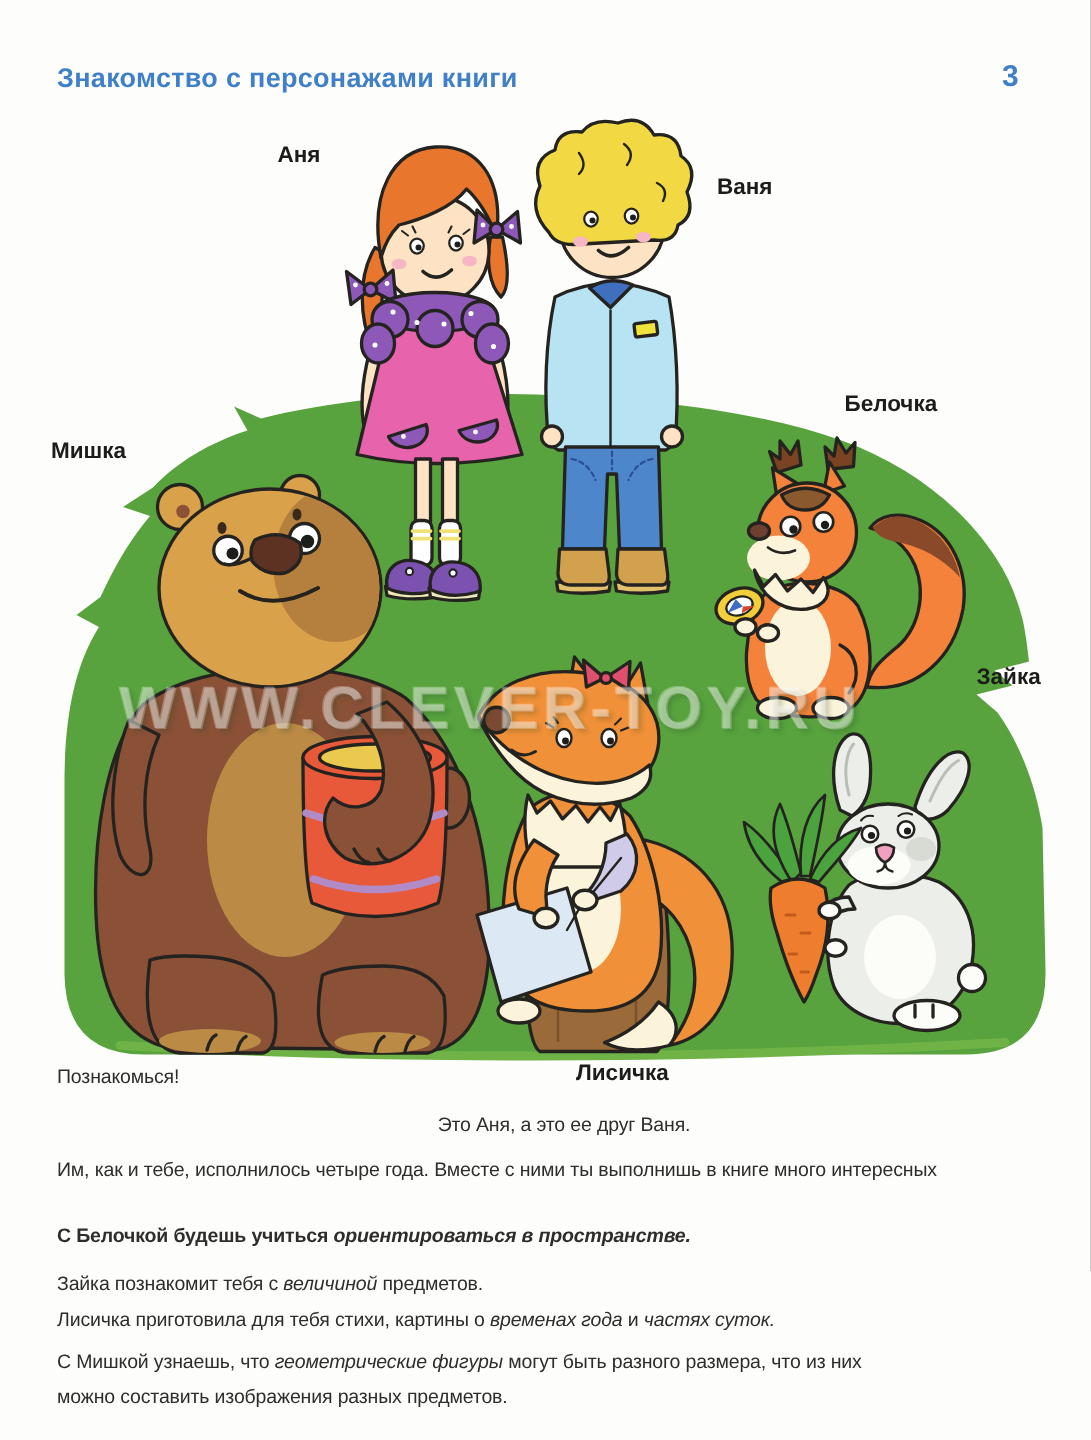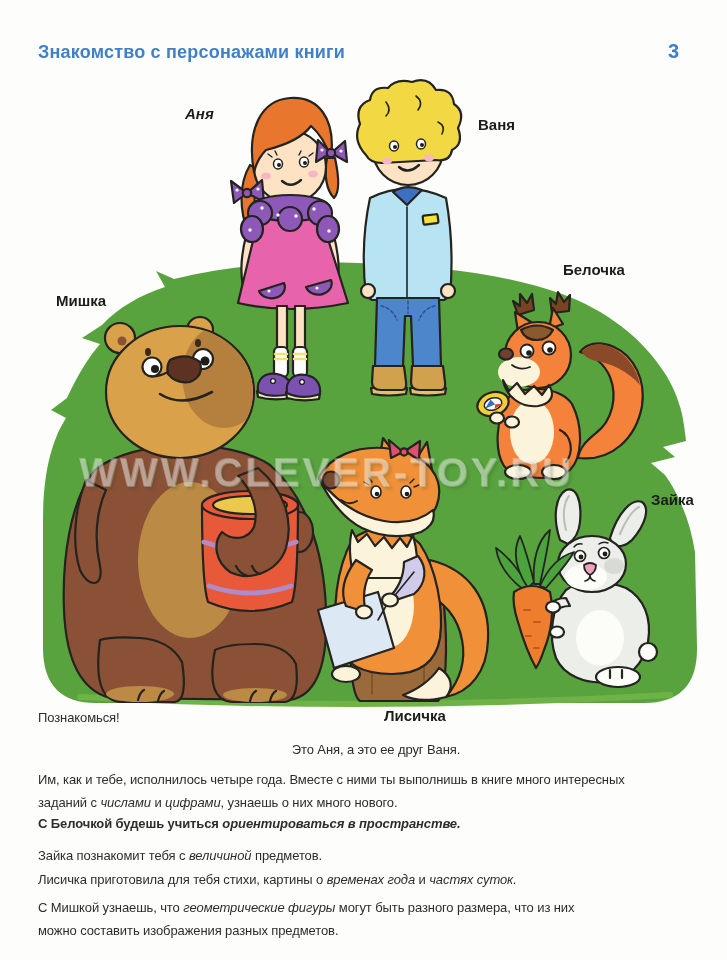--- a/index.html
+++ b/index.html
@@ -18,25 +18,25 @@
     font-size:18px;font-weight:700;color:#4080c8;letter-spacing:0.2px;
   }
   .page-number{
     position:absolute;left:668px;top:40px;
     font-size:20px;font-weight:600;color:#4080c8;
   }
   .scene{position:absolute;left:0;top:0;width:727px;height:960px;}
   .char-label{
     position:absolute;font-size:15px;font-weight:700;color:#1c1c1a;white-space:nowrap;
   }
-  #lbl-anya{left:185px;top:105px;font-style:italic;}
+  #lbl-anya{left:185px;top:95px;}
   #lbl-vanya{left:478px;top:116px;}
-  #lbl-mishka{left:56px;top:292px;}
+  #lbl-mishka{left:34px;top:292px;}
   #lbl-belochka{left:563px;top:261px;}
-  #lbl-zaika{left:651px;top:491px;text-align:right;}
+  #lbl-zaika{left:651px;top:443px;text-align:right;}
   #lbl-lisichka{left:384px;top:707px;}
   .watermark{
     position:absolute;left:80px;top:451px;
     font-size:40px;font-weight:700;letter-spacing:3px;white-space:nowrap;
     color:rgba(255,255,255,0.26);
     text-shadow:-1px -1px 0 rgba(255,255,255,0.30), 2px 2px 3px rgba(40,70,30,0.22);
     pointer-events:none;
   }
   .p{
     position:absolute;left:38px;width:676px;
@@ -370,21 +370,20 @@
   <div class="char-label" id="lbl-belochka">Белочка</div>
   <div class="char-label" id="lbl-zaika">Зайка</div>
   <div class="char-label" id="lbl-lisichka">Лисичка</div>
 
   <div class="p" id="p-intro">Познакомься!</div>
   <div class="p" id="p1">
       <div><span>Это Аня, а это ее друг Ваня.</span></div>
     </div>
   <div class="p" id="p2">
       <div><span>Им, как и тебе, исполнилось четыре года. Вместе с ними ты выполнишь в книге много интересных</span></div>
-      <div><span>заданий с </span><span class="it">числами</span><span> и </span><span class="it">цифрами</span><span>, узнаешь о них много нового.</span></div>
     </div>
   <div class="p" id="p3">
       <div><span>С Белочкой будешь учиться </span><span class="it">ориентироваться в пространстве.</span></div>
     </div>
   <div class="p" id="p4">
       <div><span>Зайка познакомит тебя с </span><span class="it">величиной</span><span> предметов.</span></div>
     </div>
   <div class="p" id="p5">
       <div><span>Лисичка приготовила для тебя стихи, картины о </span><span class="it">временах года</span><span> и </span><span class="it">частях суток.</span></div>
     </div>

